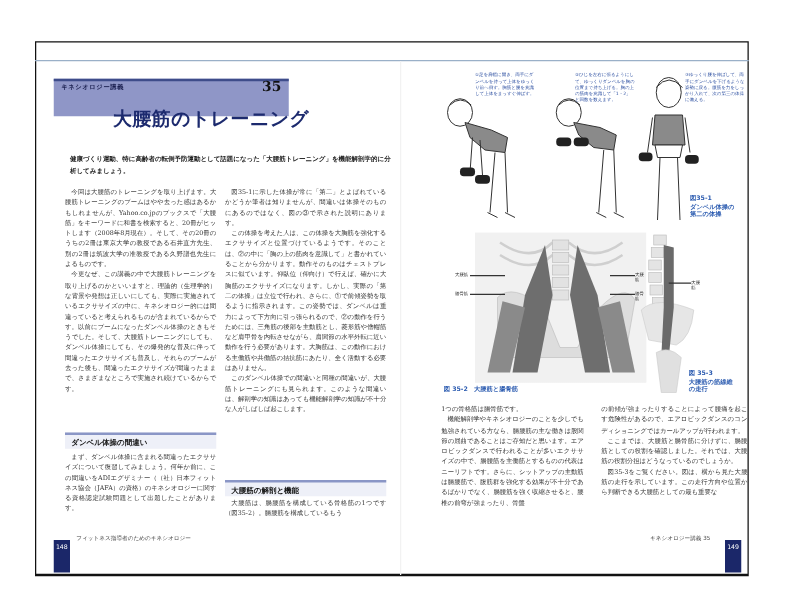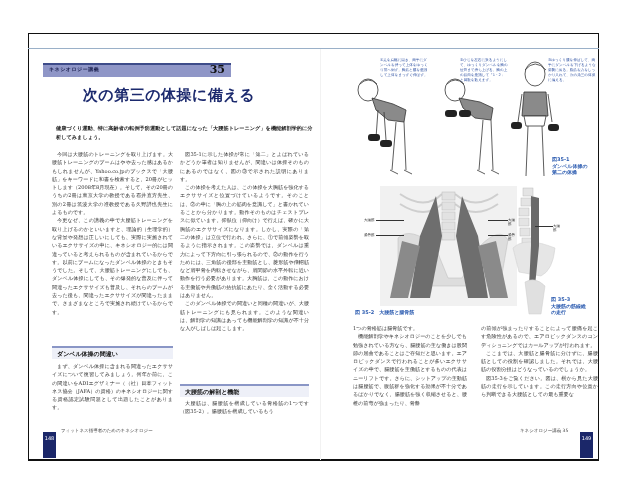--- a/index.html
+++ b/index.html
@@ -2,21 +2,21 @@
 <html><head>
 <meta charset="utf-8">
 <style>
   html,body{margin:0;padding:0;background:#fff;}
   body{width:640px;height:480px;position:relative;overflow:hidden;font-family:"DejaVu Serif",serif;color:#222;}
   .frame{position:absolute;left:28px;top:33px;width:571px;height:428px;border:1px solid #111;border-bottom-width:2px;border-right-width:1px;box-sizing:border-box;background:#fff;}
   .top-rule{position:absolute;left:28px;top:48px;width:571px;height:1px;background:#9ab0c8;}
   .gutter{position:absolute;left:320px;top:49px;width:1px;height:411px;background:#f2f2f2;}
 
   
-  .hdr-band{position:absolute;left:43px;top:63px;width:188px;height:14px;background:#8f96c7;border-top:2px solid #3e4c8a;box-sizing:border-box;}
+  .hdr-band{position:absolute;left:43px;top:63px;width:188px;height:30px;background:#8f96c7;border-top:2px solid #3e4c8a;box-sizing:border-box;}
   .hdr-band .series{position:absolute;left:6px;top:1px;font-family:"DejaVu Sans",sans-serif;font-size:5px;color:#1b2050;font-weight:bold;letter-spacing:0.5px;}
   .hdr-band .lecno{position:absolute;right:6px;top:-2px;font-family:"DejaVu Serif",serif;font-size:11px;font-weight:bold;color:#111;}
   .title{position:absolute;left:43px;top:86px;width:252px;text-align:center;font-family:"DejaVu Sans",sans-serif;font-weight:bold;font-size:15px;color:#1c2a6e;letter-spacing:0.5px;}
   .lead{position:absolute;left:56px;top:124px;width:258px;font-family:"DejaVu Sans",sans-serif;font-weight:bold;font-size:5.2px;line-height:9px;color:#222;}
 
   .col{position:absolute;font-size:5.1px;line-height:8.3px;color:#333;text-align:justify;}
   .col p{margin:0;text-indent:1em;}
   .col p.noind{text-indent:0;}
   .col-l1{left:52px;top:150px;width:121px;}
   .col-l2{left:180px;top:150px;width:129px;}
@@ -53,21 +53,21 @@
 <body>
 
 <div class="frame"></div>
 <div class="top-rule"></div>
 <div class="gutter"></div>
 
 <div class="hdr-band">
   <span class="series">キネシオロジー講義</span>
   <span class="lecno">35</span>
 </div>
-<div class="title">次の第三の体操に備える</div>
+<div class="title">大腰筋のトレーニング</div>
 <div class="lead">健康づくり運動、特に高齢者の転倒予防運動として話題になった「大腰筋トレーニング」を機能解剖学的に分析してみましょう。</div>
 
 <div class="col col-l1">
   <p>今回は大腰筋のトレーニングを取り上げます。大腰筋トレーニングのブームはやや去った感はあるかもしれませんが、Yahoo.co.jpのブックスで「大腰筋」をキーワードに和書を検索すると、20冊がヒットします（2008年8月現在）。そして、その20冊のうちの2冊は東京大学の教授である石井直方先生、別の2冊は筑波大学の准教授である久野譜也先生によるものです。</p>
   <p>今更なぜ、この講義の中で大腰筋トレーニングを取り上げるのかといいますと、理論的（生理学的）な背景や発想は正しいにしても、実際に実施されているエクササイズの中に、キネシオロジー的には間違っていると考えられるものが含まれているからです。以前にブームになったダンベル体操のときもそうでした。そして、大腰筋トレーニングにしても、ダンベル体操にしても、その爆発的な普及に伴って間違ったエクササイズも普及し、それらのブームが去った後も、間違ったエクササイズが間違ったままで、さまざまなところで実施され続けているからです。</p>
 </div>
 
 <div class="col col-l2">
   <p>図35-1に示した体操が常に「第二」とよばれているかどうか筆者は知りませんが、間違いは体操そのものにあるのではなく、図の③で示された説明にあります。</p>
   <p>この体操を考えた人は、この体操を大胸筋を強化するエクササイズと位置づけているようです。そのことは、②の中に「胸の上の筋肉を意識して」と書かれていることから分かります。動作そのものはチェストプレスに似ています。仰臥位（仰向け）で行えば、確かに大胸筋のエクササイズになります。しかし、実際の「第二の体操」は立位で行われ、さらに、①で前傾姿勢を取るように指示されます。この姿勢では、ダンベルは重力によって下方向に引っ張られるので、②の動作を行うためには、三角筋の後部を主動筋とし、菱形筋や僧帽筋など肩甲骨を内転させながら、肩関節の水平外転に近い動作を行う必要があります。大胸筋は、この動作における主働筋や共働筋の拮抗筋にあたり、全く活動する必要はありません。</p>

